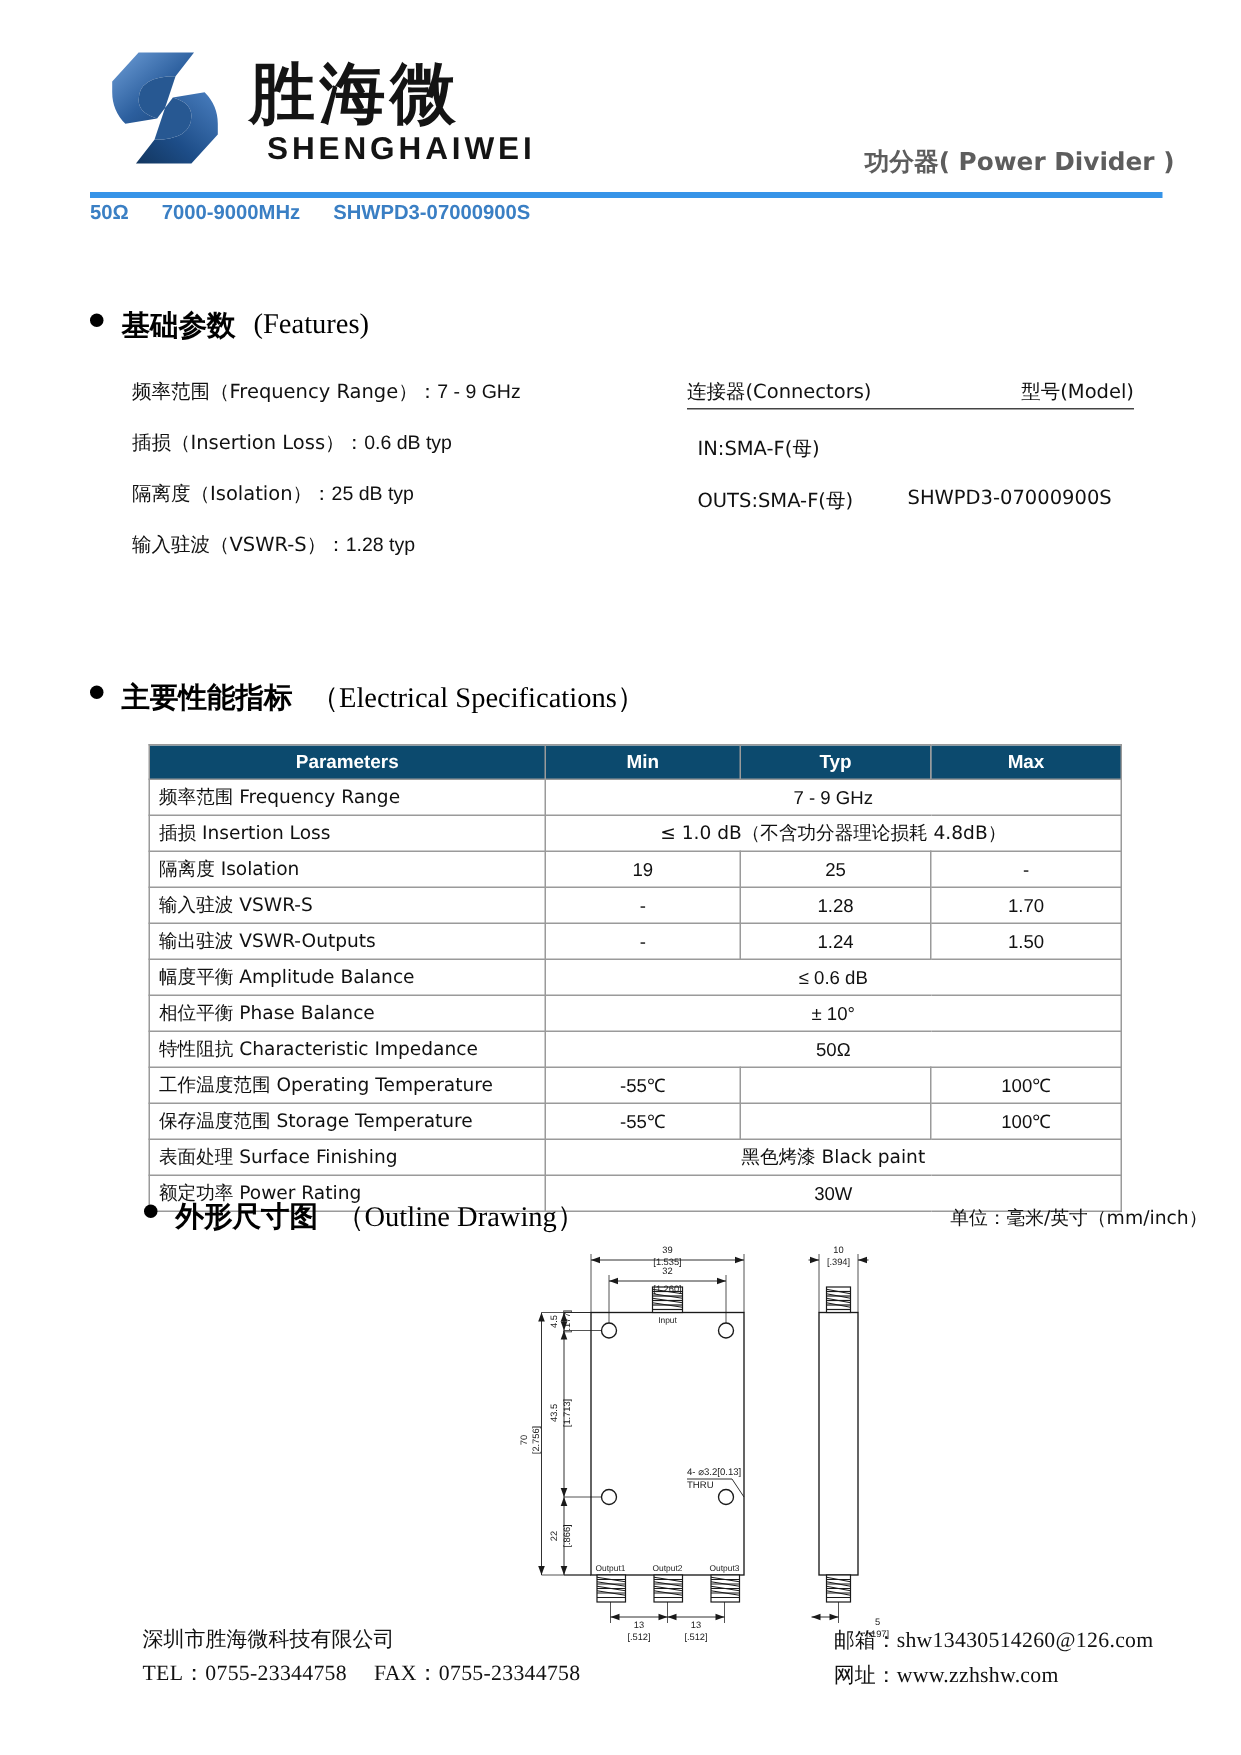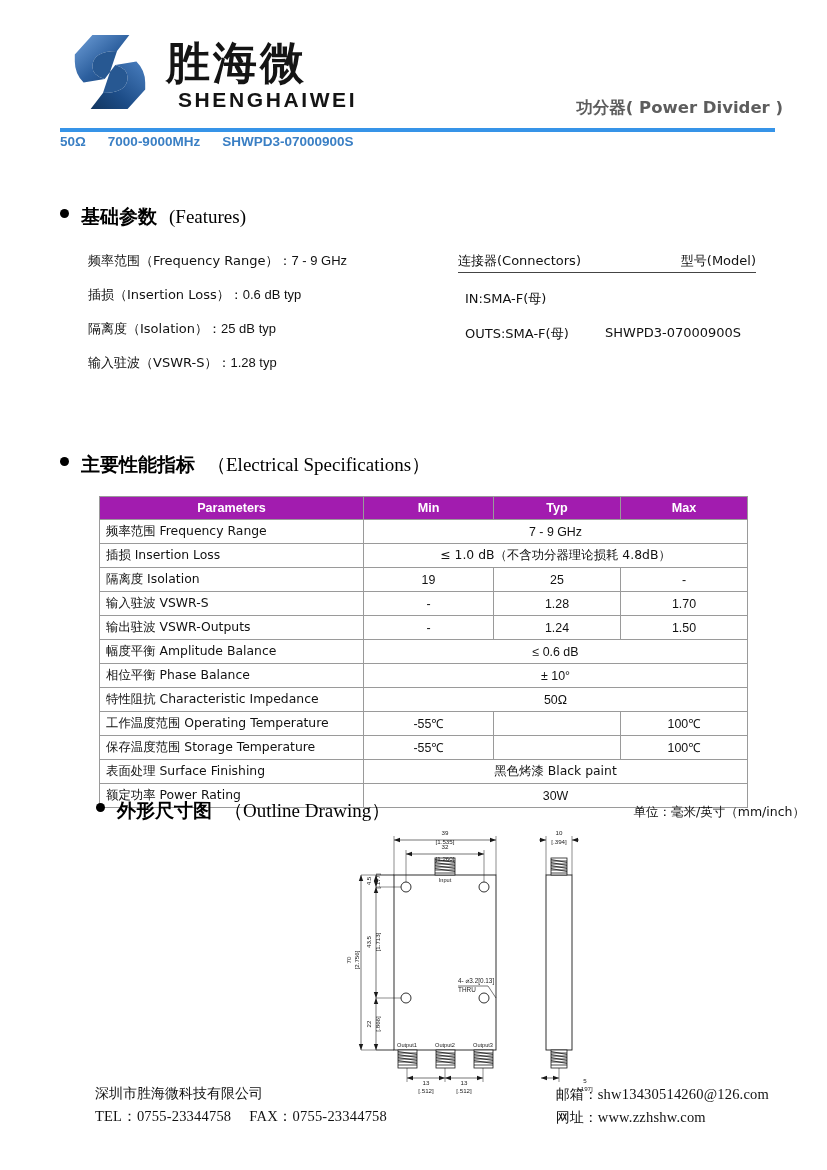--- a/index.html
+++ b/index.html
@@ -165,21 +165,21 @@
     table-layout: fixed;
   }
   table.spec th, table.spec td {
     border: 1px solid #9a9a9a;
     font-size: 12.4px;
     padding: 3px 6px;
     height: 22px;
     font-family: "DejaVu Sans", sans-serif;
   }
   table.spec thead th {
-    background: #a21caf;
+    background: #0c4a6e;
     color: #ffffff;
     font-weight: 700;
     text-align: center;
     font-family: "Liberation Sans", sans-serif;
     font-size: 12.6px;
     height: 23px;
   }
   table.spec td.param { text-align: left; }
   table.spec td.val { text-align: center; font-family: "Liberation Sans", sans-serif; }
   table.spec td.val-cn { text-align: center; font-family: "DejaVu Sans", sans-serif; }

